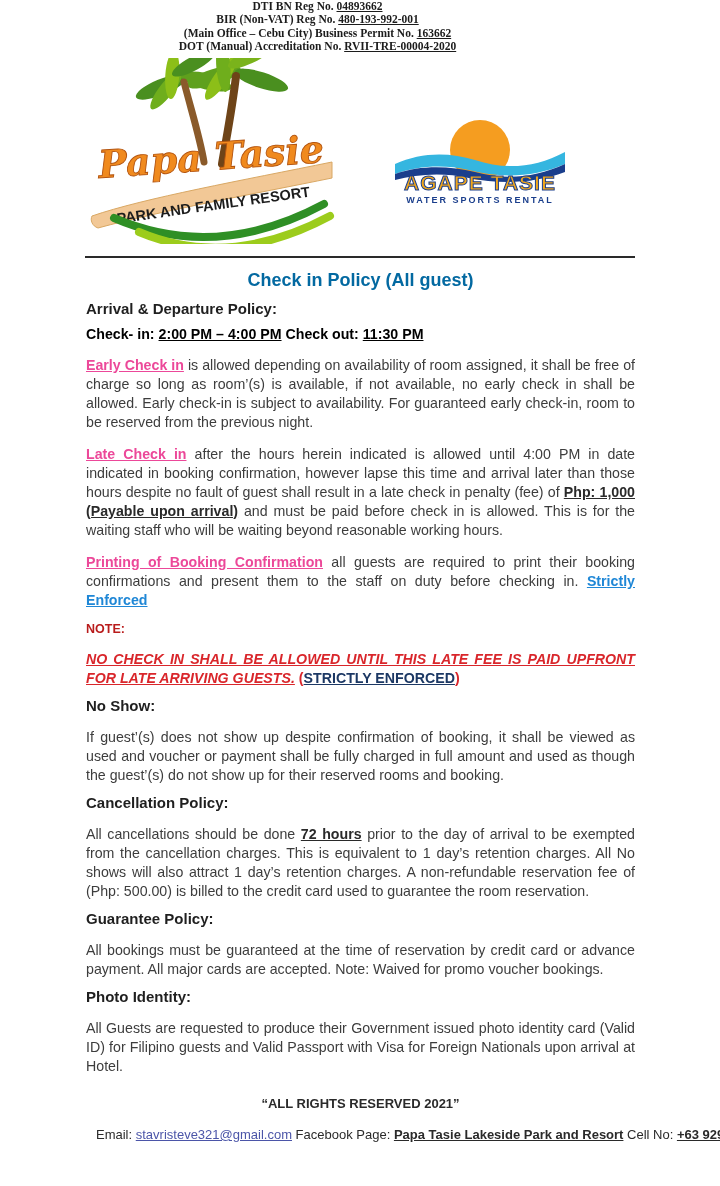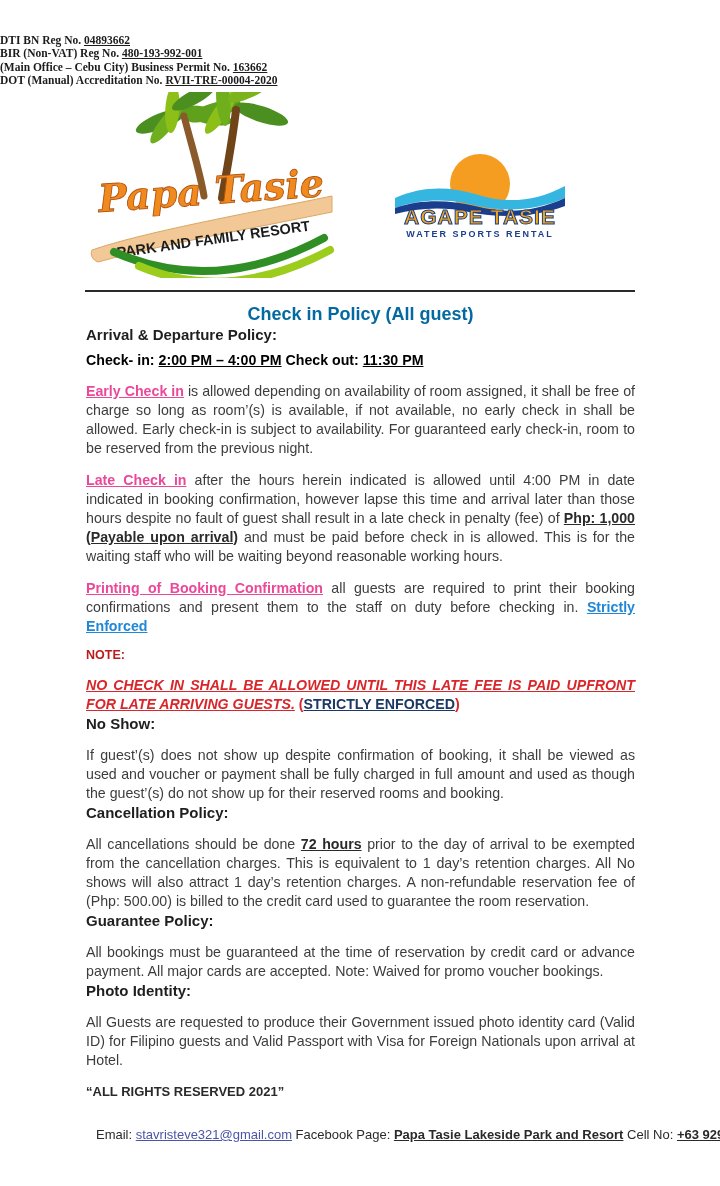--- a/index.html
+++ b/index.html
@@ -8,23 +8,22 @@
     position: relative;
     width: 720px;
     height: 1186px;
     background: #ffffff;
     font-family: "Liberation Sans", sans-serif;
     color: #3a3a3a;
     overflow: hidden;
   }
   
   .reg-block {
-    padding-top: 34px;
     margin-right: 85px;
-    text-align: left;
+    text-align: center;
     font-family: "Liberation Serif", serif;
     font-weight: bold;
     font-size: 11.5px;
     line-height: 13.4px;
     color: #1c1c1c;
   }
   .reg-line .u { text-decoration: underline; }
   
   .logo-band { position: relative; height: 186px; margin-top: 4px; }
   .logo-left { position: absolute; left: 84px; top: 0; }
@@ -38,21 +37,21 @@
   .content { width: 549px; margin-left: 86px; }
   .doc-title {
     margin-top: 11px;
     text-align: center;
     font-size: 18px;
     font-weight: bold;
     color: #0369a1;
     line-height: 22px;
   }
   .h-section {
-    margin-top: 1px;
+    margin-top: 9px;
     font-size: 15px;
     font-weight: bold;
     color: #1f1f1f;
     line-height: 18px;
   }
   .checkin-line {
     margin-top: 7px;
     font-size: 14.2px;
     font-weight: bold;
     color: #000000;
@@ -67,21 +66,21 @@
   }
   .lead { font-weight: bold; text-decoration: underline; color: #ec4899; }
   .bold-u { font-weight: bold; text-decoration: underline; color: #2a2a2a; }
   .u { text-decoration: underline; }
   .link-blue { color: #1f87d6; font-weight: bold; text-decoration: underline; cursor: pointer; }
   .note-label { margin-top: 12px; font-size: 12.5px; font-weight: bold; color: #b91c1c; line-height: 15px; }
   .warning { margin-top: 13px; font-size: 14.2px; font-weight: bold; line-height: 19px; text-align: justify; }
   .warning .red { color: #d9262b; text-decoration: underline; font-style: italic; }
   .warning .paren { color: #d9262b; }
   .warning .navy { color: #1c3864; text-decoration: underline; }
-  .rights { margin-top: 14px; text-align: left; font-size: 13px; font-weight: bold; color: #2a2a2a; }
+  .rights { margin-top: 20px; text-align: center; font-size: 13px; font-weight: bold; color: #2a2a2a; }
   .footer {
     position: absolute;
     left: 96px;
     right: 60px;
     bottom: 44px;
     font-size: 13px;
     color: #2a2a2a;
     white-space: nowrap;
   }
   .footer .email { color: #4b55a8; text-decoration: underline; cursor: pointer; }

